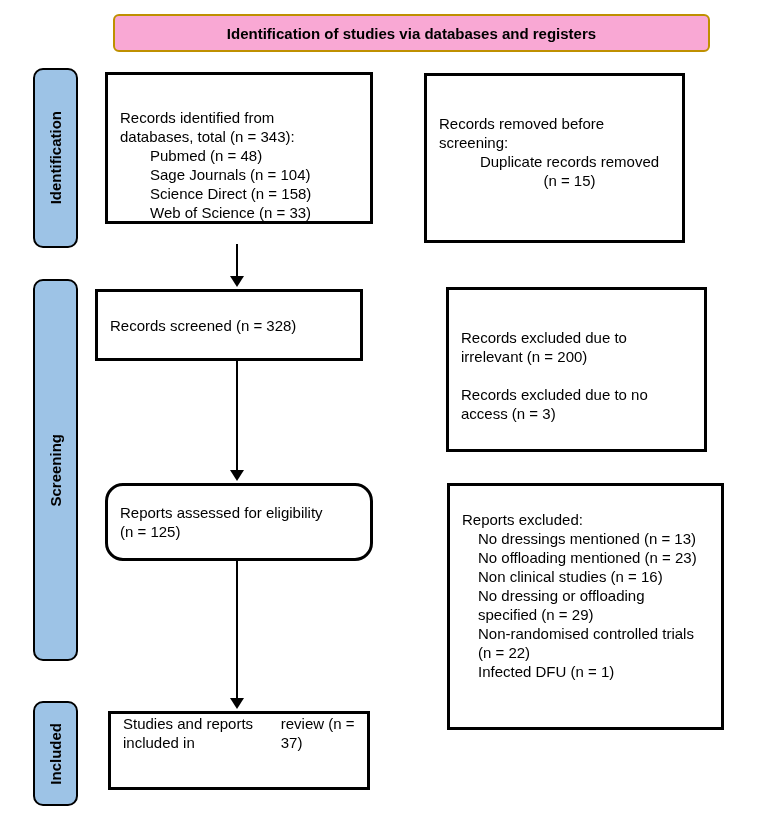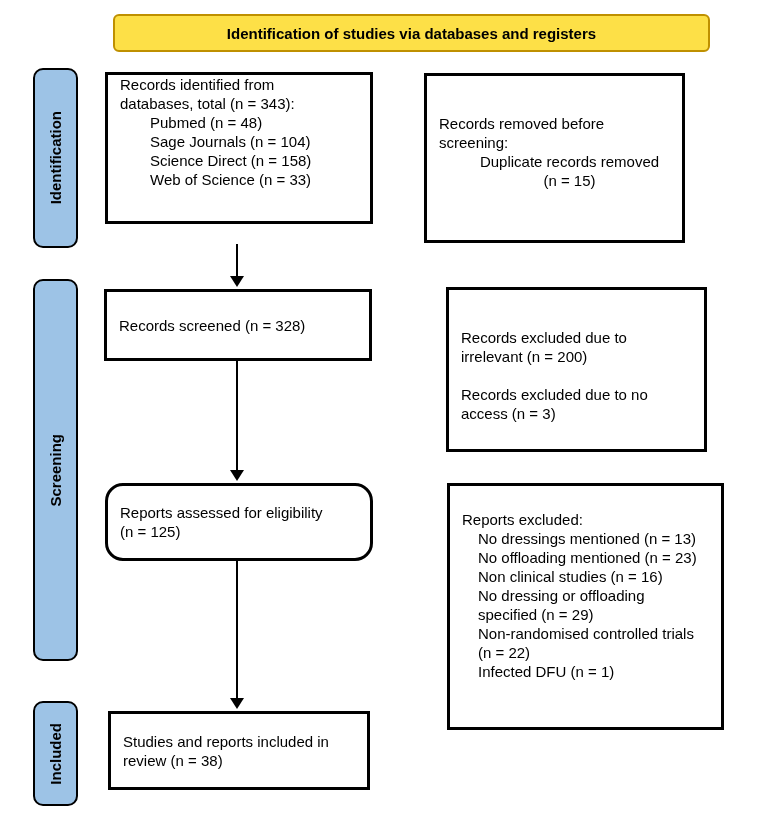--- a/index.html
+++ b/index.html
@@ -4,21 +4,21 @@
 <style>
   html,body{margin:0;padding:0;background:#ffffff;}
   #canvas{
     position:relative;width:758px;height:825px;background:#ffffff;
     font-family:"Liberation Sans","DejaVu Sans",sans-serif;
     font-size:15px;line-height:19px;color:#000;
   }
   
   .banner{
     position:absolute;left:113px;top:14px;width:597px;height:38px;
-    background:#fde047;border:2px solid #BF9000;border-radius:6px;
+    background:#f9a8d4;border:2px solid #BF9000;border-radius:6px;
     display:flex;align-items:center;justify-content:center;
     font-weight:bold;box-sizing:border-box;
   }
   
   .stage{
     position:absolute;left:33px;width:45px;background:#9DC3E6;
     border:2px solid #000;border-radius:10px;box-sizing:border-box;
     display:flex;align-items:center;justify-content:center;
   }
   .stage span{
@@ -26,27 +26,27 @@
     font-weight:bold;white-space:nowrap;
   }
   #stage-identification{top:68px;height:180px;}
   #stage-screening{top:279px;height:382px;}
   #stage-included{top:701px;height:105px;}
   
   .fbox{
     position:absolute;background:#fff;border:3px solid #000;
     box-sizing:border-box;padding:0 10px 0 12px;
   }
-  #box-identified{left:105px;top:72px;width:268px;height:152px;}
+  #box-identified{left:105px;top:72px;width:268px;height:152px;padding-top:33px;}
   #box-removed{left:424px;top:73px;width:261px;height:170px;padding-top:38px;}
-  #box-screened{left:104px;top:289px;width:268px;height:72px;display:flex;flex-direction:column;justify-content:center;}
+  #box-screened{left:95px;top:289px;width:268px;height:72px;display:flex;flex-direction:column;justify-content:center;}
   #box-excluded-screening{left:446px;top:287px;width:261px;height:165px;padding-top:38px;}
   #box-assessed{left:105px;top:483px;width:268px;height:78px;display:flex;flex-direction:column;justify-content:center;border-radius:18px;}
   #box-excluded-reports{left:447px;top:483px;width:277px;height:247px;padding-top:24px;}
-  #box-included{left:108px;top:711px;width:262px;height:79px;display:flex;flex-direction:column;justify-content:center;}
+  #box-included{left:108px;top:711px;width:262px;height:79px;display:flex;flex-direction:row;justify-content:center;}
   .ind1{padding-left:30px;}
   .ind2{padding-left:28px;text-align:center;}
   .ind3{padding-left:16px;}
   .gap{margin-top:19px;}
   
   .arrow{position:absolute;left:230px;width:14px;}
   .arrow .shaft{position:absolute;left:6px;top:0;width:2px;background:#000;}
   .arrow .head{position:absolute;left:0;bottom:0;width:0;height:0;
     border-left:7px solid transparent;border-right:7px solid transparent;
     border-top:11px solid #000;}
@@ -130,16 +130,16 @@
     <div class="ln ind3">Infected DFU (n = 1)</div>
   </div>
 
   <div class="arrow" id="arrow-3">
     <div class="shaft"></div>
     <div class="head"></div>
   </div>
 
   <div class="fbox" id="box-included">
     <div class="ln">Studies and reports included in</div>
-    <div class="ln">review (n = 38)</div>
+    <div class="ln">review (n = 37)</div>
   </div>
 
 </div>
 
 </body></html>

